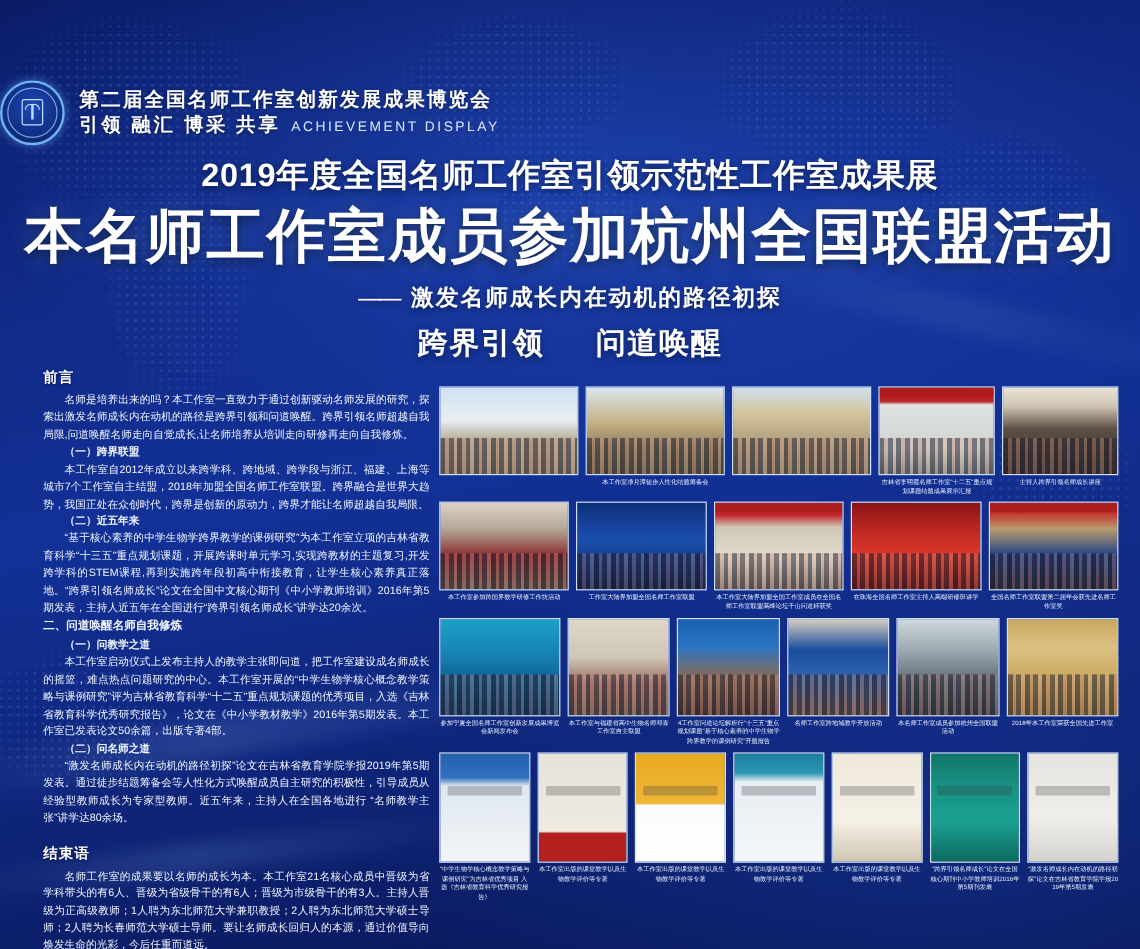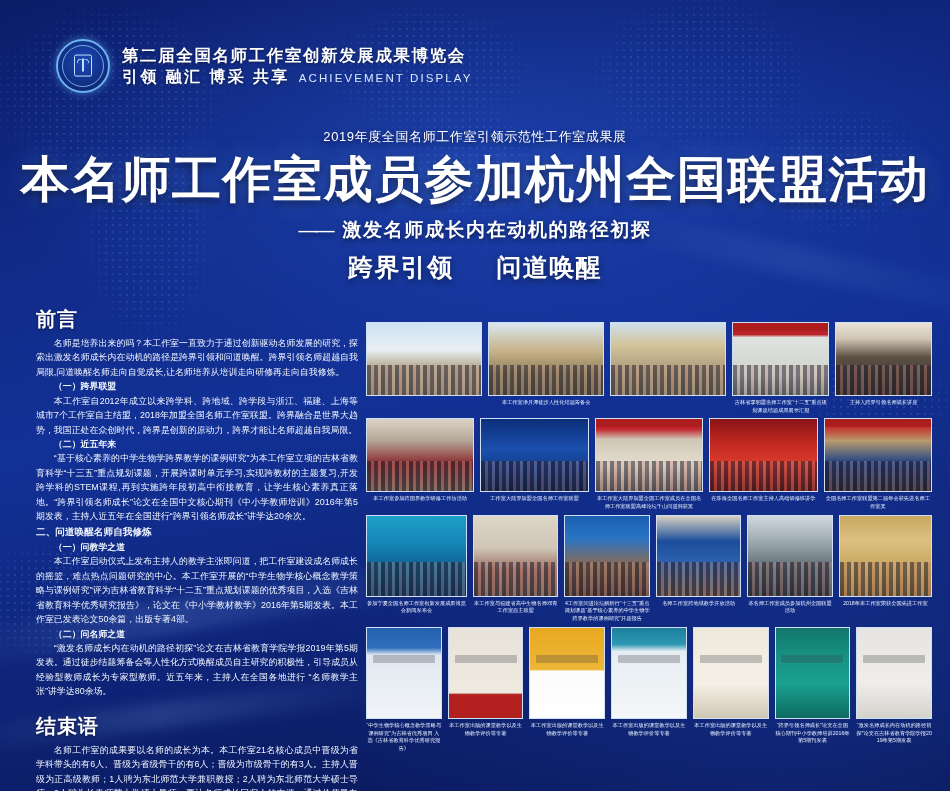--- a/index.html
+++ b/index.html
@@ -66,26 +66,25 @@
     background: linear-gradient(90deg, rgba(255,255,255,0) 0%, rgba(150,195,255,0.16) 45%, rgba(255,255,255,0) 100%);
     filter: blur(6px);
   }
   .streak.s1 { left: -60px; top: 595px; width: 520px; height: 34px; transform: rotate(-9deg); }
   .streak.s2 { left: -40px; top: 700px; width: 440px; height: 26px; transform: rotate(-7deg); }
   .streak.s3 { right: -80px; top: 250px; width: 430px; height: 30px; transform: rotate(12deg); opacity:.6; }
 
   
   #brandbar {
     position: absolute;
-    left: 0; top: 32px;
+    left: 0; top: 60px;
     width: 100%;
     height: 68px;
     display: flex;
     align-items: center;
-    padding-left: 56px;
   }
   #emblem {
     width: 54px; height: 54px;
     flex: 0 0 54px;
     position: relative;
   }
   #emblem .ring-outer {
     position: absolute; inset: 0;
     border-radius: 50%;
     border: 2px solid #6fb4ef;
@@ -154,22 +153,22 @@
   #brand-en {
     font-size: 11.5px;
     letter-spacing: 2.1px;
     color: #dbe9ff;
     font-weight: normal;
   }
 
   
   #hero { position: absolute; left: 0; top: 128px; width: 100%; text-align: center; }
   #hero-sub {
-    font-size: 13px;
-    font-weight: normal;
+    font-size: 27px;
+    font-weight: bold;
     letter-spacing: .6px;
     color: #ffffff;
     text-shadow: 0 2px 5px rgba(0,0,0,.5);
   }
   #hero-main {
     margin-top: 6px;
     font-size: 49px;
     font-weight: bold;
     letter-spacing: 1.5px;
     color: #ffffff;
@@ -196,21 +195,21 @@
   }
   #hero-tag .dash { letter-spacing: -2px; margin-right: 10px; }
 
   
   #left-col {
     position: absolute;
     left: 36px; top: 306px;
     width: 322px;
   }
   .sec-head {
-    font-size: 20px;
+    font-size: 12px;
     font-weight: bold;
     color: #ffffff;
     letter-spacing: 1px;
     margin-bottom: 3px;
     text-shadow: 0 1px 3px rgba(0,0,0,.5);
   }
   .body-text {
     font-size: 8.9px;
     line-height: 1.62;
     color: #f1f6ff;

